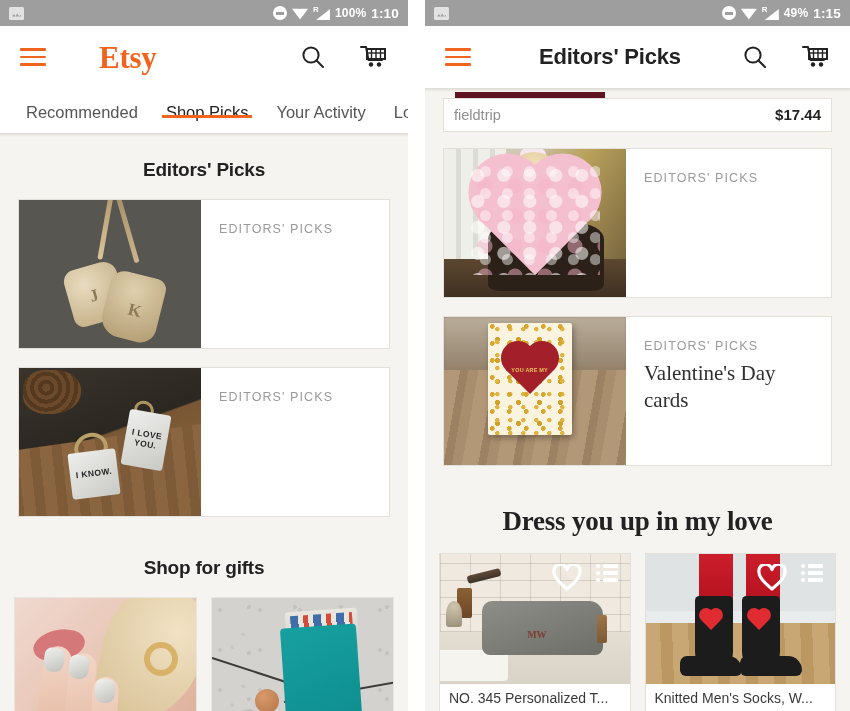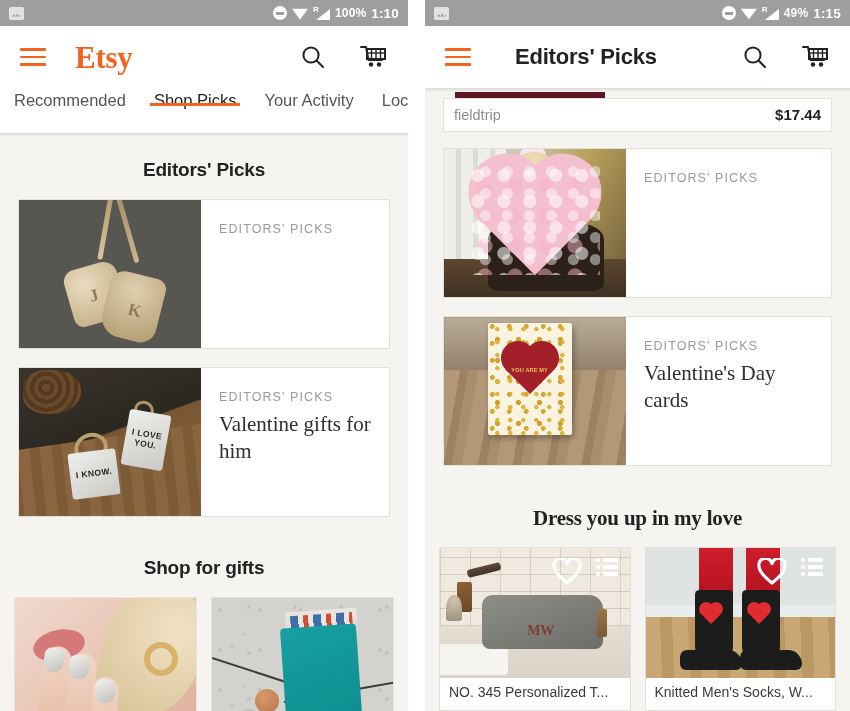--- a/index.html
+++ b/index.html
@@ -42,21 +42,21 @@
     clip-path: polygon(0 18%, 100% 18%, 50% 100%);
   }
   .ico-sig { position: relative; width: 17px; height: 14px; }
   .ico-sig .bars { position: absolute; left: 3px; bottom: 0; width: 14px; height: 11px;
     background: #fff; clip-path: polygon(100% 0, 100% 100%, 0 100%); }
   .ico-sig .r { position: absolute; left: 0; top: -1px; font-size: 8px; font-weight: 700; color: #fff; }
 
   
   .appbar {
     height: 62px; background: #ffffff; display: flex; align-items: center;
-    padding: 0 20px; position: relative; z-index: 20;
+    padding: 0 20px; position: relative; z-index: 20; gap: 24px;
   }
   .hamburger { width: 26px; height: 18px; display: flex; flex-direction: column;
     justify-content: space-between; cursor: pointer; flex: none; }
   .hamburger i { display: block; height: 2.6px; background: #f1641e; border-radius: 1px; }
   .hamburger i:nth-child(1) { width: 100%; }
   .hamburger i:nth-child(2) { width: 100%; }
   .hamburger i:nth-child(3) { width: 100%; }
   .etsy-logo {
     margin-left: 29px; color: #f1641e; font-family: "Liberation Serif", serif;
     font-size: 31px; font-weight: 700; line-height: 1; letter-spacing: -.3px;
@@ -64,43 +64,43 @@
   .appbar-title {
     margin-left: 44px; color: #222222; font-size: 22px; font-weight: 700;
     letter-spacing: -.2px;
   }
   .appbar-actions { margin-left: auto; display: flex; align-items: center; gap: 30px; }
   .icon-btn { width: 30px; height: 30px; display: flex; align-items: center; justify-content: center; cursor: pointer; }
   .icon-btn svg { display: block; }
 
   
   .tabbar {
-    height: 45px; background: #ffffff; display: flex; align-items: flex-start;
-    position: relative; overflow: hidden; z-index: 19;
+    height: 45px; background: #ffffff; display: flex; align-items: center;
+    padding-left: 12px; position: relative; overflow: hidden; z-index: 19;
   }
   .tab {
     position: relative; display: flex; align-items: flex-start; padding: 3px 14px 0;
     color: #555555; font-size: 16.5px; white-space: nowrap; cursor: pointer;
   }
   .tab.active { color: #222222; }
   .tab.active::after {
     content: ""; position: absolute; left: 10px; right: 10px; bottom: 4px;
     height: 3px; background: #f1641e;
   }
   .hdr-shadow { height: 4px; background: linear-gradient(#dddad4, #f6f4f0); position: relative; z-index: 18; }
 
   
   .content { position: relative; background: #f6f4f0; flex: 1; overflow: hidden; }
 
   .section-title {
     text-align: center; color: #222222; font-size: 19px; font-weight: 700;
     padding: 22px 0 18px; letter-spacing: -.2px;
   }
   .section-title.serif {
-    font-family: "Liberation Serif", serif; font-size: 21px; font-weight: 700;
+    font-family: "Liberation Serif", serif; font-size: 27px; font-weight: 700;
     padding: 22px 0 16px;
   }
 
   
   .pick-card {
     display: flex; background: #ffffff; border: 1px solid #e3e0da;
     margin: 0 18px 18px; height: 150px; overflow: hidden; cursor: pointer;
   }
   .pick-img { width: 182px; flex: none; position: relative; overflow: hidden; }
   .pick-body { flex: 1; padding: 22px 16px 0 18px; overflow: hidden; }
@@ -368,21 +368,21 @@
   .art-dopp .bag {
     position: absolute; left: 22%; top: 36%; width: 64%; height: 42%;
     background: linear-gradient(160deg, #8e8e88, #6e6e68); border-radius: 10px 14px 8px 8px;
   }
   .art-dopp .bag::after {
     content: ""; position: absolute; right: -4px; top: 26%; width: 10px; height: 52%;
     background: linear-gradient(#9c7548, #7d5a34); border-radius: 2px;
   }
   .art-dopp .mono {
     position: absolute; left: 46%; top: 58%; color: #7c3f33;
-    font-family: "Liberation Serif", serif; font-size: 14px; font-weight: 700;
+    font-family: "Liberation Serif", serif; font-size: 10px; font-weight: 700;
   }
   .art-dopp .bottle {
     position: absolute; left: 9%; top: 26%; width: 15px; height: 30px;
     background: linear-gradient(#8a5f34, #6d4826); border-radius: 2px;
   }
   .art-dopp .brush {
     position: absolute; left: 3%; top: 36%; width: 16px; height: 26px;
     background: radial-gradient(circle at 50% 20%, #cfc5ae, #9a8f78); border-radius: 50% 50% 3px 3px;
   }
   .art-dopp .razor {
@@ -531,21 +531,20 @@
             <span class="wood"></span>
               <span class="cone"></span>
             <span class="ring"></span>
               <span class="ring2"></span>
             <span class="fob fob1">I KNOW.</span>
             <span class="fob fob2">I LOVE YOU.</span>
           </div>
         </div>
         <div class="pick-body">
           <div class="pick-eyebrow">EDITORS' PICKS</div>
-          <div class="pick-title">Valentine gifts for him</div>
         </div>
       </div>
 
       <div class="section-title">Shop for gifts</div>
 
       <div class="tile-row">
         <div class="tile">
           <div class="art art-nails">
             <span class="hair"></span>
               <span class="hoop"></span>

